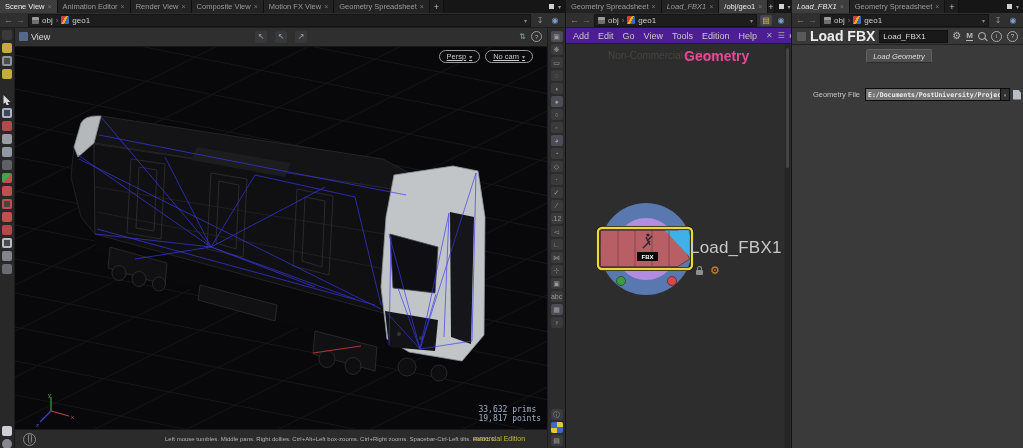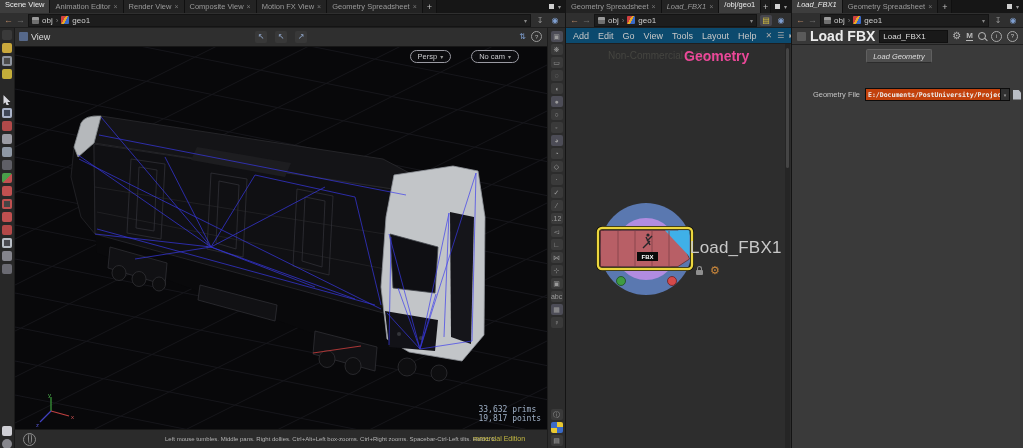--- a/index.html
+++ b/index.html
@@ -7,21 +7,21 @@
        color:#cccccc;overflow:hidden;position:relative;-webkit-font-smoothing:antialiased;}
   .pane{position:absolute;top:0;height:448px;background:#2e2e2e;}
   #pane-left{left:0;width:565px;}
   #pane-net{left:566px;width:225px;}
   #pane-par{left:792px;width:231px;}
   .vdiv{position:absolute;top:0;height:448px;width:1px;background:#141414;z-index:5;}
 
   
   .tabbar{height:13px;background:#161616;display:flex;align-items:stretch;font-size:7.5px;color:#9a9a9a;overflow:hidden;}
   .tab{display:flex;align-items:center;gap:3px;padding:0 5px;background:#232323;border-right:1px solid #101010;white-space:nowrap;cursor:default;}
-  .tab.active{background:#3d3d3d;color:#ececec;flex-direction:column;}
+  .tab.active{background:#3d3d3d;color:#ececec;}
   .tab.italic{font-style:italic;}
   .tab .x{font-size:7px;color:#777;line-height:1;}
   .tab-plus{width:13px;display:flex;align-items:center;justify-content:center;color:#c0c0c0;font-size:9px;background:#1d1d1d;border-right:1px solid #101010;}
   .tabbar-right{margin-left:auto;display:flex;align-items:center;gap:4px;padding:0 4px;color:#8a8a8a;}
   .sq{width:5px;height:5px;background:#cfcfcf;display:inline-block;}
   .dd{font-size:6px;color:#9a9a9a;}
 
   
   .pathbar{height:14px;background:#2f2f2f;display:flex;align-items:center;gap:3px;padding:0 4px;font-size:8px;border-bottom:1px solid #1e1e1e;}
   .nav-b{font-size:9px;line-height:1;}
@@ -44,39 +44,39 @@
   .vphdr{height:18px;background:#2f2f2f;border-bottom:1px solid #171717;display:flex;align-items:center;font-size:9px;color:#dcdcdc;position:relative;}
   .vphdr-left{display:flex;align-items:center;gap:3px;padding-left:4px;}
   .vh-ico{width:9px;height:9px;background:#56688a;border-radius:1px;}
   .vphdr-center{position:absolute;left:50%;transform:translateX(-50%);display:flex;gap:8px;}
   .t-ico{width:12px;height:12px;background:#383838;border-radius:2px;color:#8fa5c8;font-size:8px;display:flex;align-items:center;justify-content:center;}
   .vphdr-right{margin-left:auto;display:flex;gap:5px;padding-right:5px;align-items:center;}
   .qcirc{width:9px;height:9px;border:1px solid #9a9a9a;border-radius:50%;font-size:6px;color:#b5b5b5;display:flex;align-items:center;justify-content:center;}
 
   .viewport{height:384px;position:relative;background:#08080a;overflow:hidden;}
   .viewport svg.scene{position:absolute;left:0;top:0;}
-  .pills{position:absolute;top:3px;right:28px;display:flex;gap:20px;z-index:3;}
+  .pills{position:absolute;top:3px;right:14px;display:flex;gap:5px;z-index:3;text-decoration:underline;}
   .pill{border:1px solid #9a9aa2;border-radius:8px;color:#cacace;font-size:7.5px;padding:1px 7px;background:rgba(16,16,20,.55);display:flex;align-items:center;gap:3px;white-space:nowrap;}
   .stats{position:absolute;right:6px;bottom:6px;text-align:left;font-family:"DejaVu Sans Mono",monospace;font-size:8px;line-height:9px;color:#9fb0c6;z-index:3;}
   .gizmo{position:absolute;left:20px;bottom:0px;z-index:3;}
 
   .helpbar{height:19px;background:#2b2b2b;border-top:1px solid #191919;position:relative;color:#b5b5b5;}
   .globe{position:absolute;left:8px;top:3px;width:11px;height:11px;border:1px solid #8a8a8a;border-radius:50%;}
   .globe::before{content:"";position:absolute;left:4px;top:-1px;width:2px;height:11px;border-left:1px solid #8a8a8a;border-right:1px solid #8a8a8a;border-radius:50%;}
   .helptext{position:absolute;left:150px;top:6px;font-size:6px;white-space:nowrap;max-width:330px;overflow:hidden;}
   .wmark{position:absolute;right:22px;top:5px;font-size:7px;color:#c6ba42;white-space:nowrap;}
 
   .shelfR{width:17px;background:#2c2c2c;border-left:1px solid #1d1d1d;display:flex;flex-direction:column;align-items:center;gap:2px;padding:3px 0;}
   .ricon{width:12px;height:11px;background:#3a3a3a;border-radius:2px;color:#9a9a9a;font-size:7px;display:flex;align-items:center;justify-content:center;flex:0 0 auto;}
   .ricon.lit{background:#4c4c56;}
   .ricon.grid4{background:conic-gradient(#e8c830 0 25%,#3a6ac8 0 50%,#e8c830 0 75%,#3a6ac8 0);}
   .spacer{flex:1;}
 
   
-  .menubar{height:15px;background:#0c4a6e;display:flex;align-items:center;gap:9px;padding:0 7px;font-size:9px;color:#c8c8c8;border-bottom:1px solid #1f1f1f;}
+  .menubar{height:15px;background:#4c1d95;display:flex;align-items:center;gap:9px;padding:0 7px;font-size:9px;color:#c8c8c8;border-bottom:1px solid #1f1f1f;}
   .menubar .mi{white-space:nowrap;}
   .menubar-right{margin-left:auto;display:flex;gap:5px;color:#aaaaaa;font-size:8px;align-items:center;}
   .network{position:relative;height:406px;background:#2d2d2d;overflow:hidden;}
   .wm-nc{position:absolute;left:42px;top:6px;font-size:10px;color:#454540;white-space:nowrap;}
   .wm-ctx{position:absolute;left:118px;top:4px;font-size:14px;font-weight:bold;color:#ec4899;}
   .node-label{position:absolute;left:124px;top:194px;font-size:17px;color:#c8c8c8;letter-spacing:0.2px;}
   .node-badges{position:absolute;left:130px;top:221px;display:flex;gap:7px;align-items:center;}
   .lock-ico{position:relative;width:7px;height:5px;background:#8f8f8f;border-radius:1px;margin-top:4px;}
   .lock-ico::before{content:"";position:absolute;left:1px;top:-4px;width:3px;height:4px;border:1px solid #8f8f8f;border-bottom:none;border-radius:3px 3px 0 0;}
   .gear-o{color:#cf8a3c;font-size:11px;line-height:1;}
@@ -93,21 +93,21 @@
   .mglyph{font-size:8px;font-weight:bold;border-bottom:1px solid #b8b8b8;line-height:1;}
   .mag{width:6px;height:6px;border:1px solid #b8b8b8;border-radius:50%;position:relative;}
   .mag::after{content:"";position:absolute;width:4px;height:1px;background:#b8b8b8;transform:rotate(45deg);right:-3px;bottom:-1px;}
   .icirc{width:9px;height:9px;border:1px solid #a8a8a8;border-radius:50%;font-size:6px;color:#c0c0c0;display:flex;align-items:center;justify-content:center;}
   .parmbody{position:relative;height:405px;background:#3a3a3a;font-size:7.5px;}
   .loadgeo{position:absolute;left:74px;top:4px;width:64px;height:12px;background:#4e4e4e;border:1px solid #606060;border-bottom-color:#2c2c2c;border-radius:2px;color:#dedede;font-size:7.5px;display:flex;align-items:center;justify-content:center;white-space:nowrap;font-style:italic;}
   .prow{position:absolute;left:0;right:5px;display:flex;align-items:center;}
   .prow1{top:20px;margin-top:23px;}
   .prow2{top:34px;}
   .plabel{width:68px;text-align:right;color:#c4c4c4;padding-right:5px;flex:0 0 auto;white-space:nowrap;}
-  .pval{height:11px;background:#c2410c;border:1px solid #0c0c0c;color:#ececec;font-family:"DejaVu Sans Mono",monospace;font-size:6.5px;font-weight:bold;display:flex;align-items:center;padding:0 2px;overflow:hidden;white-space:nowrap;}
+  .pval{height:11px;background:#737373;border:1px solid #0c0c0c;color:#ececec;font-family:"DejaVu Sans Mono",monospace;font-size:6.5px;font-weight:bold;display:flex;align-items:center;padding:0 2px;overflow:hidden;white-space:nowrap;}
   .pval.file{width:130px;flex:0 0 auto;}
   .pval.scale{width:62px;flex:0 0 auto;}
   .ddbox{width:8px;height:11px;background:#303030;border:1px solid #0c0c0c;border-left:none;color:#9a9a9a;font-size:5px;display:flex;align-items:center;justify-content:center;flex:0 0 auto;}
   .file-ico{width:8px;height:10px;margin-left:3px;background:#b9bdc5;clip-path:polygon(0 0,65% 0,100% 30%,100% 100%,0 100%);flex:0 0 auto;}
   .slider{position:relative;flex:1;height:11px;margin-left:3px;}
   .slider .handle{position:absolute;left:2px;top:0;width:3px;height:11px;background:#c4c4c4;}
   .slider .track{position:absolute;left:8px;right:2px;top:5px;height:2px;background:linear-gradient(90deg,#9a9a9a,#6e6e6e);}
 </style>
 </head>
 <body>
@@ -375,21 +375,21 @@
     <span class="pb-ico lit" style="color:#d8c23c">▤</span>
     <span class="pb-ico circ-blue">◉</span>
   </div>
 
   <div class="menubar">
     <span class="mi">Add</span>
     <span class="mi">Edit</span>
     <span class="mi">Go</span>
     <span class="mi">View</span>
     <span class="mi">Tools</span>
-    <span class="mi">Layout</span>
+    <span class="mi">Edition</span>
     <span class="mi">Help</span>
     <div class="menubar-right">
       <span>✕</span>
       <span>☰</span>
       <span>▸</span>
     </div>
   </div>
 
   <div class="network">
     <span class="wm-nc">Non-Commercial Edition</span>

